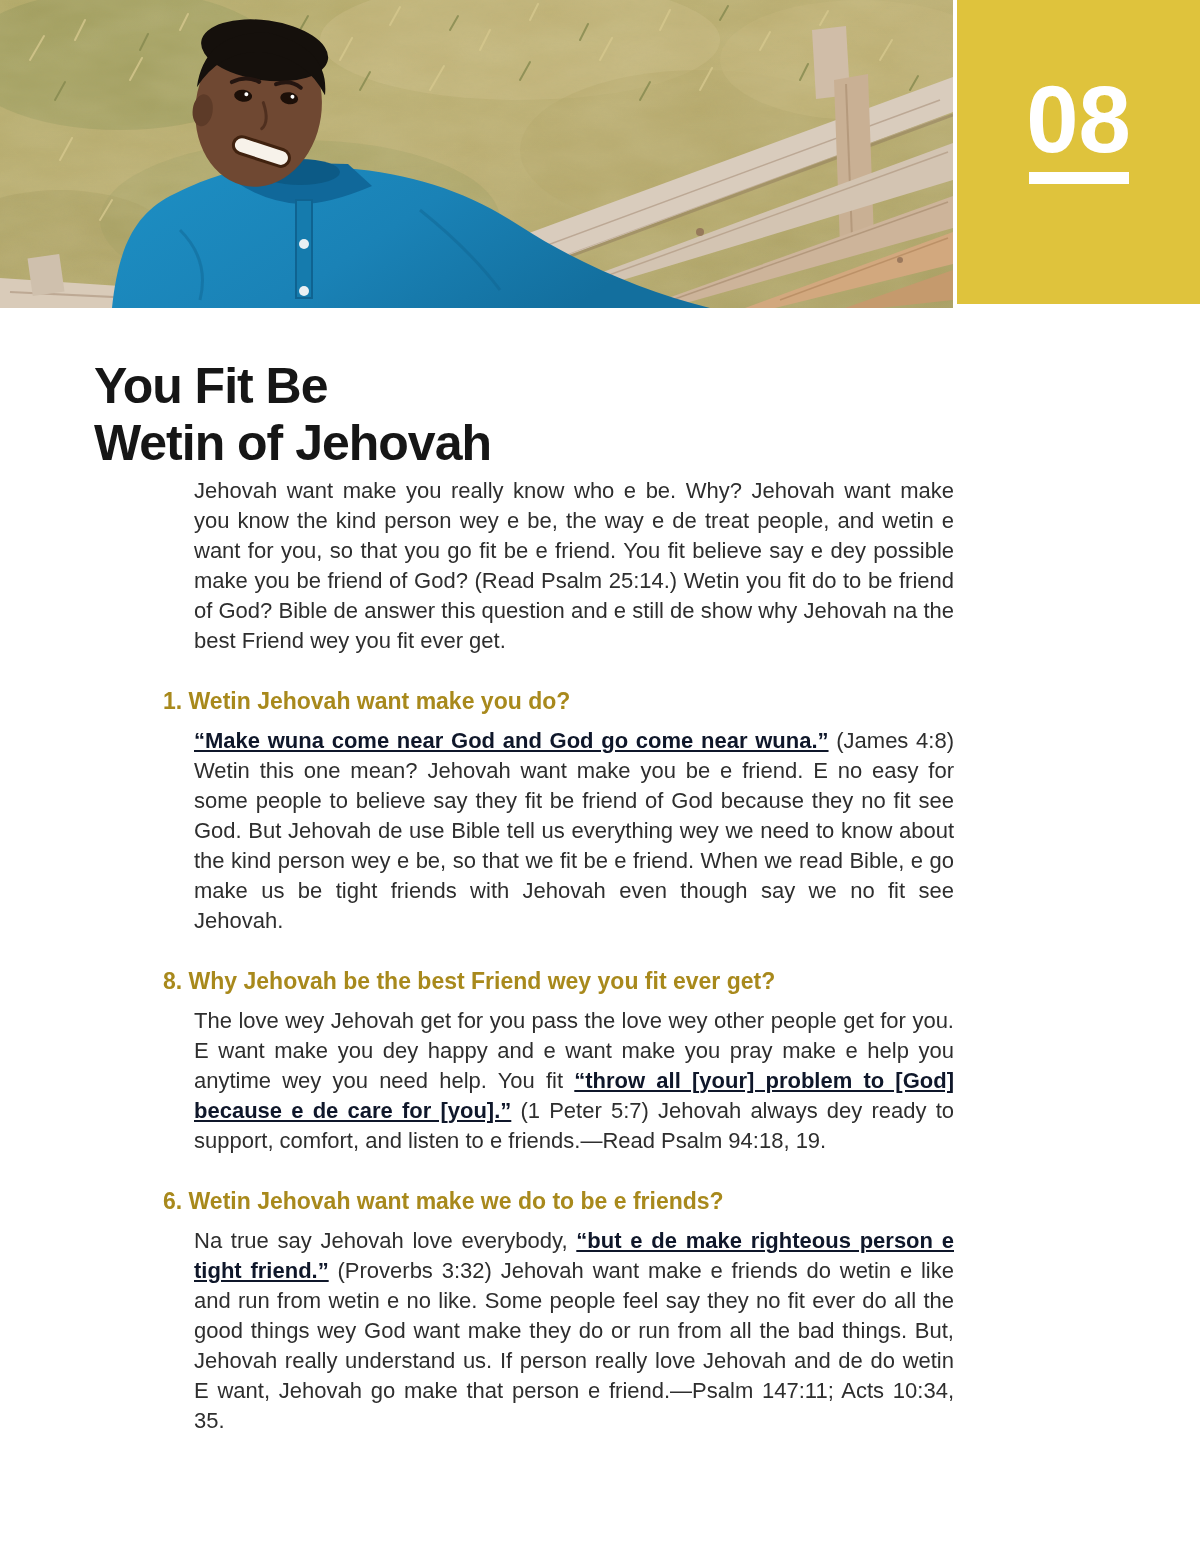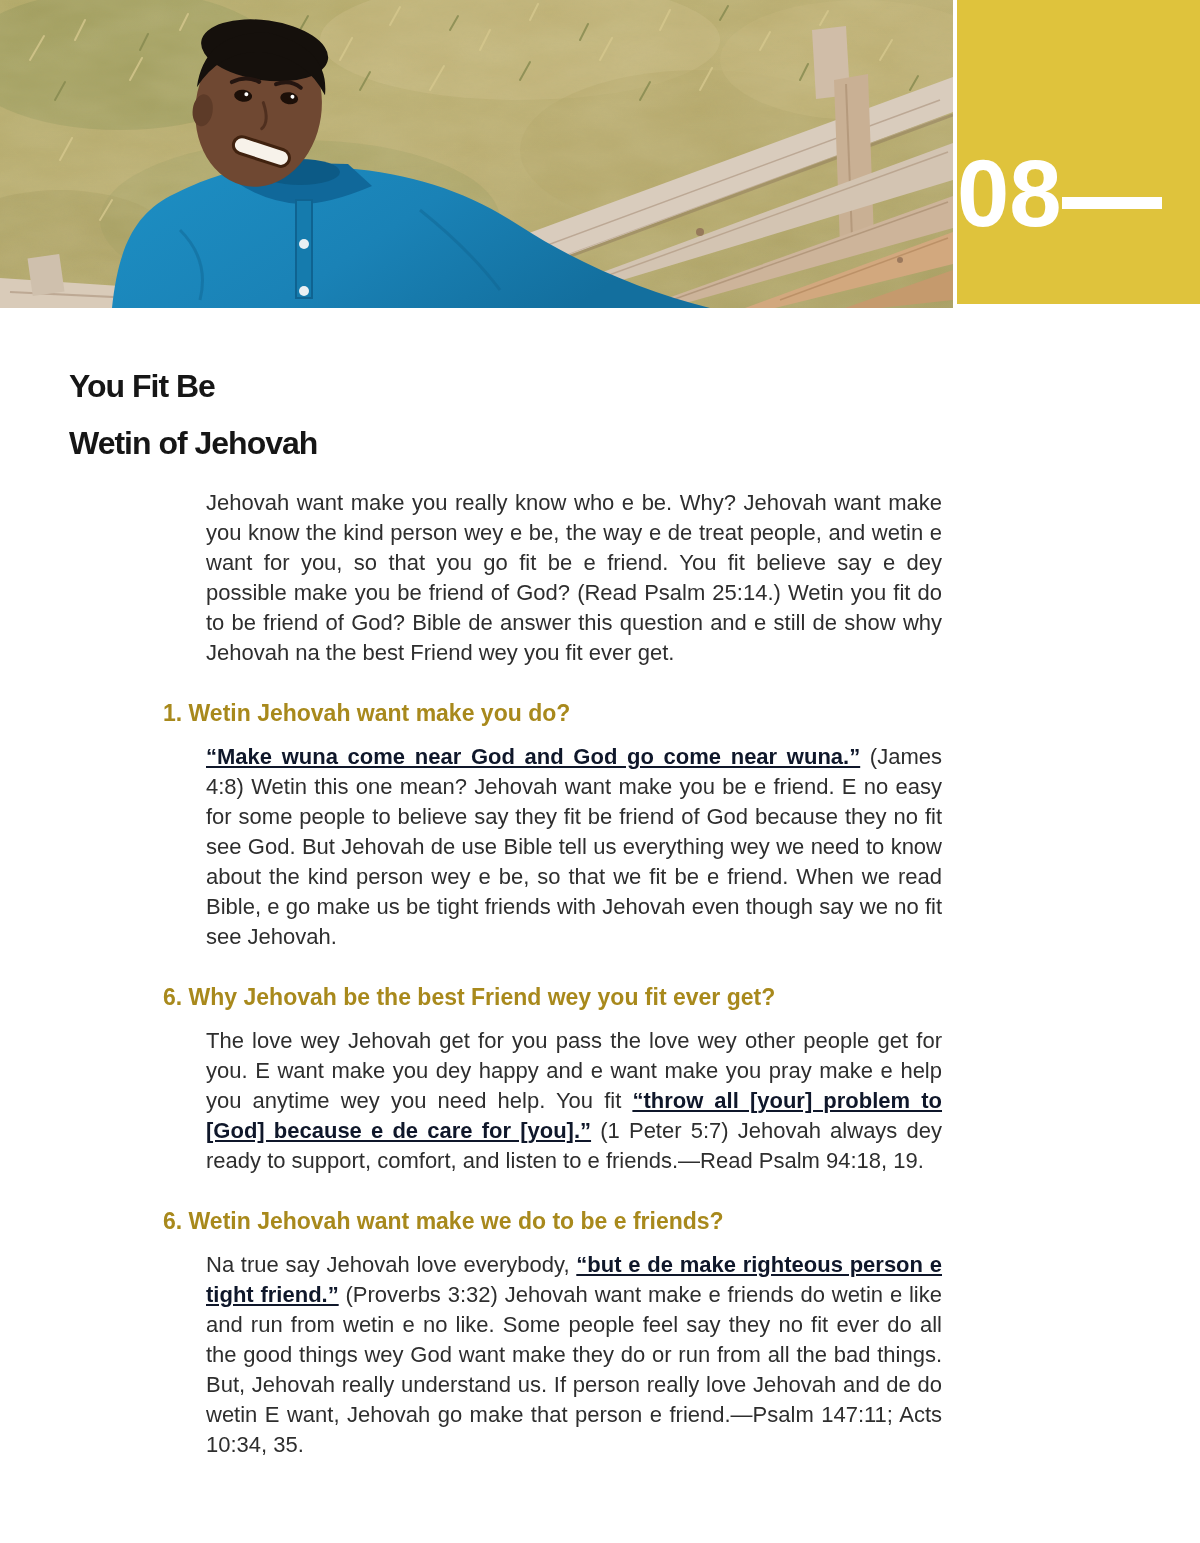--- a/index.html
+++ b/index.html
@@ -23,44 +23,44 @@
     flex:0 0 auto;
     overflow:hidden;
   }
   .photo-wrap svg{display:block;}
   .header-gap{width:4px;height:308px;background:#ffffff;flex:0 0 auto;}
   .badge{
     width:243px;
     height:304px;
     background:var(--accent-yellow,#dfc33c);
     display:flex;
-    flex-direction:row;
+    flex-direction:column;
     align-items:center;
     padding-top:84px;
     box-sizing:border-box;
     flex:0 0 auto;
   }
   .badge-number{
     color:var(--badge-white,#ffffff);
     font-size:94px;
     font-weight:700;
     line-height:0.76;
     letter-spacing:0;
   }
   .badge-bar{
     margin-top:17px;
     width:100px;
     height:12px;
     background:var(--badge-white,#ffffff);
   }
   
   .title{
-    margin:50px 0 0 69px;
+    margin:50px 0 0 94px;
     color:var(--title-black,#161616);
-    font-size:32px;
+    font-size:50px;
     font-weight:700;
     line-height:57px;
     letter-spacing:-1px;
   }
   
   .content{
     width:768px;
     margin-left:190px;
     color:var(--body-text,#2e2e2e);
     font-size:22px;
@@ -69,21 +69,21 @@
   }
   .intro{margin-top:36px;}
   .question{
     margin:32px 0 12px -27px;
     color:var(--question-gold,#a8891c);
     font-weight:700;
     font-size:23px;
     line-height:26px;
     text-align:left;
   }
-  .para{margin:16px;}
+  .para{margin:4px;}
   .seg-bold{font-weight:700;color:#0f172a;text-decoration:underline;}
 </style>
 </head>
 <body>
 
 <div class="page">
 
   <div class="header">
     <div class="photo-wrap">
       <svg width="953" height="308" viewBox="0 0 953 308" role="img">
@@ -238,21 +238,21 @@
   <div class="content">
 
     <p class="intro para">Jehovah want make you really know who e be. Why? Jehovah want make you know the kind person wey e be, the way e de treat people, and wetin e want for you, so that you go fit be e friend. You fit believe say e dey possible make you be friend of God? (Read Psalm 25:14.) Wetin you fit do to be friend of God? Bible de answer this question and e still de show why Jehovah na the best Friend wey you fit ever get.</p>
 
     <section>
       <h2 class="question">1. Wetin Jehovah want make you do?</h2>
       <p class="para"><span class="seg-bold">“Make wuna come near God and God go come near wuna.”</span><span> (James 4:8) Wetin this one mean? Jehovah want make you be e friend. E no easy for some people to believe say they fit be friend of God because they no fit see God. But Jehovah de use Bible tell us everything wey we need to know about the kind person wey e be, so that we fit be e friend. When we read Bible, e go make us be tight friends with Jehovah even though say we no fit see Jehovah.</span></p>
     </section>
 
     <section>
-      <h2 class="question">6. Why Jehovah be the best Friend wey you fit ever get?</h2>
+      <h2 class="question">8. Why Jehovah be the best Friend wey you fit ever get?</h2>
       <p class="para"><span>The love wey Jehovah get for you pass the love wey other people get for you. E want make you dey happy and e want make you pray make e help you anytime wey you need help. You fit </span><span class="seg-bold">“throw all [your] problem to [God] because e de care for [you].”</span><span> (1 Peter 5:7) Jehovah always dey ready to support, comfort, and listen to e friends.—Read Psalm 94:18, 19.</span></p>
     </section>
 
     <section>
       <h2 class="question">6. Wetin Jehovah want make we do to be e friends?</h2>
       <p class="para"><span>Na true say Jehovah love everybody, </span><span class="seg-bold">“but e de make righteous person e tight friend.”</span><span> (Proverbs 3:32) Jehovah want make e friends do wetin e like and run from wetin e no like. Some people feel say they no fit ever do all the good things wey God want make they do or run from all the bad things. But, Jehovah really understand us. If person really love Jehovah and de do wetin E want, Jehovah go make that person e friend.—Psalm 147:11; Acts 10:34, 35.</span></p>
     </section>
 
   </div>
 </div>

